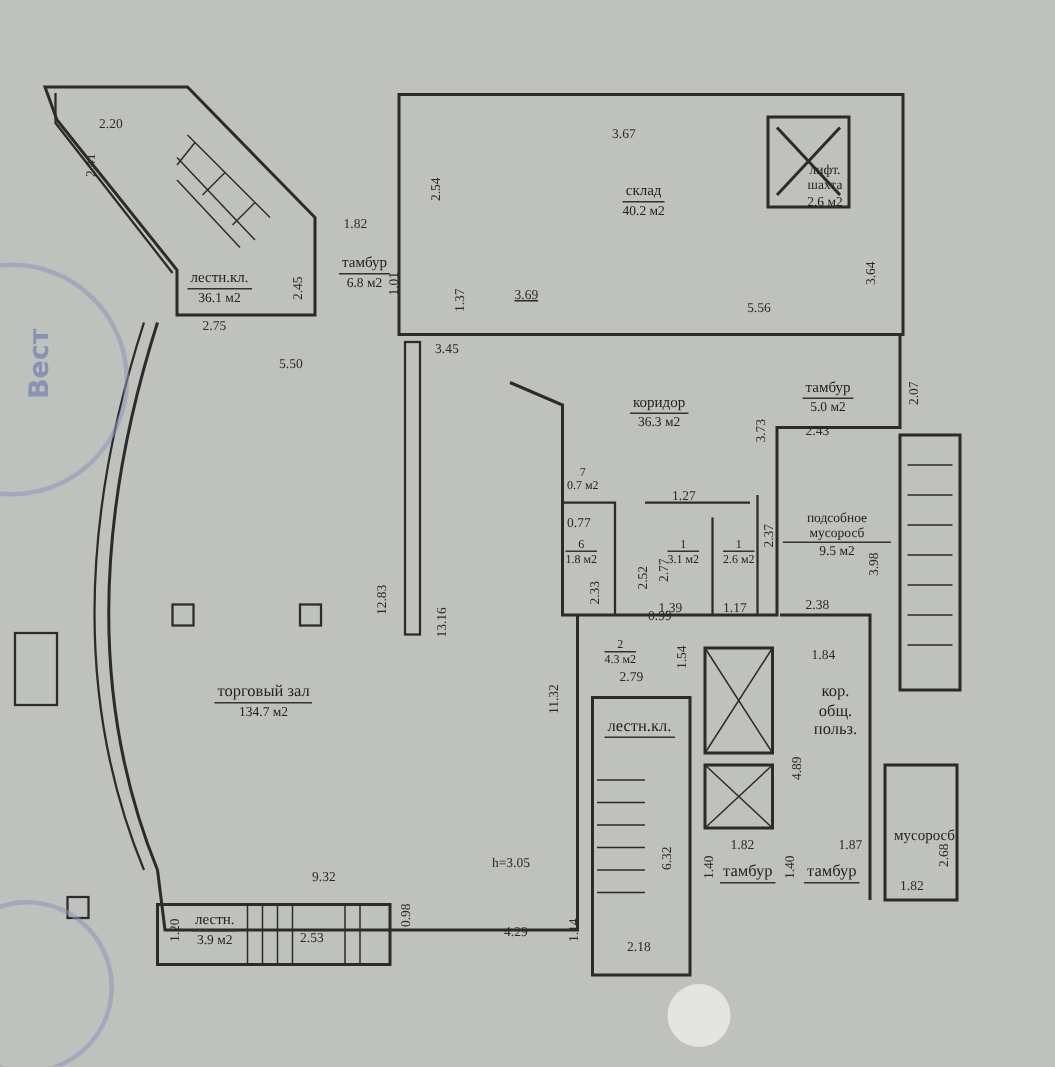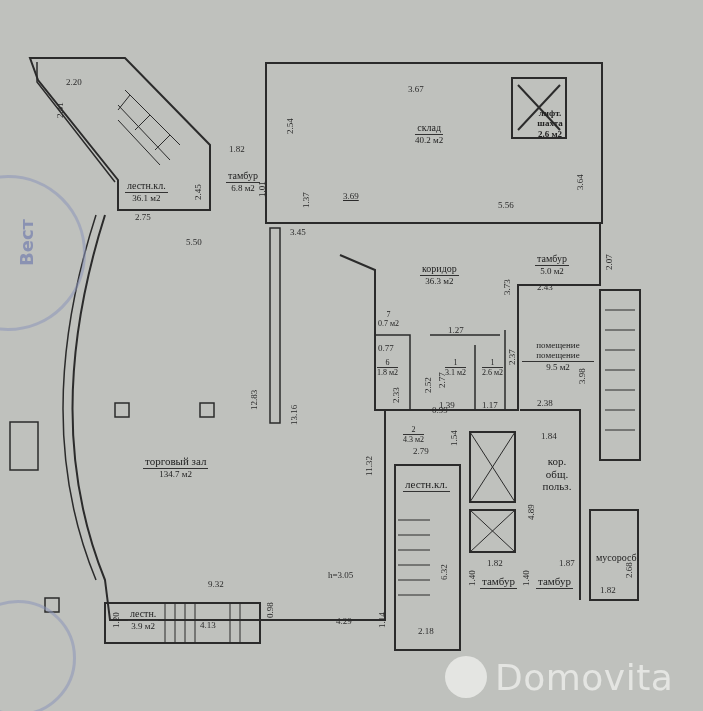--- a/index.html
+++ b/index.html
@@ -104,21 +104,21 @@
   <span class="area">36.1 м2</span>
 </div>
 <div class="room" style="left:226px;top:170px;">
   <span class="name">тамбур</span>
   <span class="area">6.8 м2</span>
 </div>
 <div class="room" style="left:415px;top:122px;">
   <span class="name">склад</span>
   <span class="area">40.2 м2</span>
 </div>
-<div class="room" style="left:530px;top:108px;width:40px;font-size:9px;font-weight:bold;">
+<div class="room" style="left:530px;top:108px;width:40px;font-size:9px;">
   <span>лифт. шахта</span>
   <span class="area">2.6 м2</span>
 </div>
 <div class="room" style="left:420px;top:263px;">
   <span class="name">коридор</span>
   <span class="area">36.3 м2</span>
 </div>
 <div class="room" style="left:535px;top:253px;">
   <span class="name">тамбур</span>
   <span class="area">5.0 м2</span>
@@ -133,21 +133,21 @@
 </div>
 <div class="room" style="left:445px;top:358px;font-size:8px;">
   <span class="name">1</span>
   <span>3.1 м2</span>
 </div>
 <div class="room" style="left:482px;top:358px;font-size:8px;">
   <span class="name">1</span>
   <span>2.6 м2</span>
 </div>
 <div class="room" style="left:522px;top:340px;width:72px;font-size:9px;">
-  <span class="name">помещение помещение</span>
+  <span class="name">подсобное мусоросб</span>
   <span class="area">9.5 м2</span>
 </div>
 <div class="room" style="left:403px;top:425px;font-size:8px;">
   <span class="name">2</span>
   <span>4.3 м2</span>
 </div>
 <div class="room big" style="left:143px;top:455px;">
   <span class="name">торговый зал</span>
   <span class="area">134.7 м2</span>
 </div>
@@ -210,22 +210,21 @@
 <div class="lbl vert" style="left:527px;top:520px;">4.89</div>
 <div class="lbl vert" style="left:440px;top:580px;">6.32</div>
 <div class="lbl vert" style="left:468px;top:586px;">1.40</div>
 <div class="lbl vert" style="left:522px;top:586px;">1.40</div>
 <div class="lbl" style="left:487px;top:559px;">1.82</div>
 <div class="lbl" style="left:559px;top:559px;">1.87</div>
 <div class="lbl" style="left:600px;top:586px;">1.82</div>
 <div class="lbl vert" style="left:625px;top:578px;">2.68</div>
 <div class="lbl" style="left:208px;top:580px;">9.32</div>
 <div class="lbl vert" style="left:112px;top:628px;">1.20</div>
-<div class="lbl" style="left:200px;top:621px;">4.13</div>
+<div class="lbl" style="left:200px;top:621px;">2.53</div>
 <div class="lbl vert" style="left:266px;top:618px;">0.98</div>
 <div class="lbl" style="left:336px;top:617px;">4.29</div>
 <div class="lbl vert" style="left:378px;top:628px;">1.14</div>
 <div class="lbl" style="left:418px;top:627px;">2.18</div>
 
 <div class="wm">
   <div class="wm-dot"></div>
-  <div class="wm-text">Domovita</div>
 </div>
 
 </body></html>

